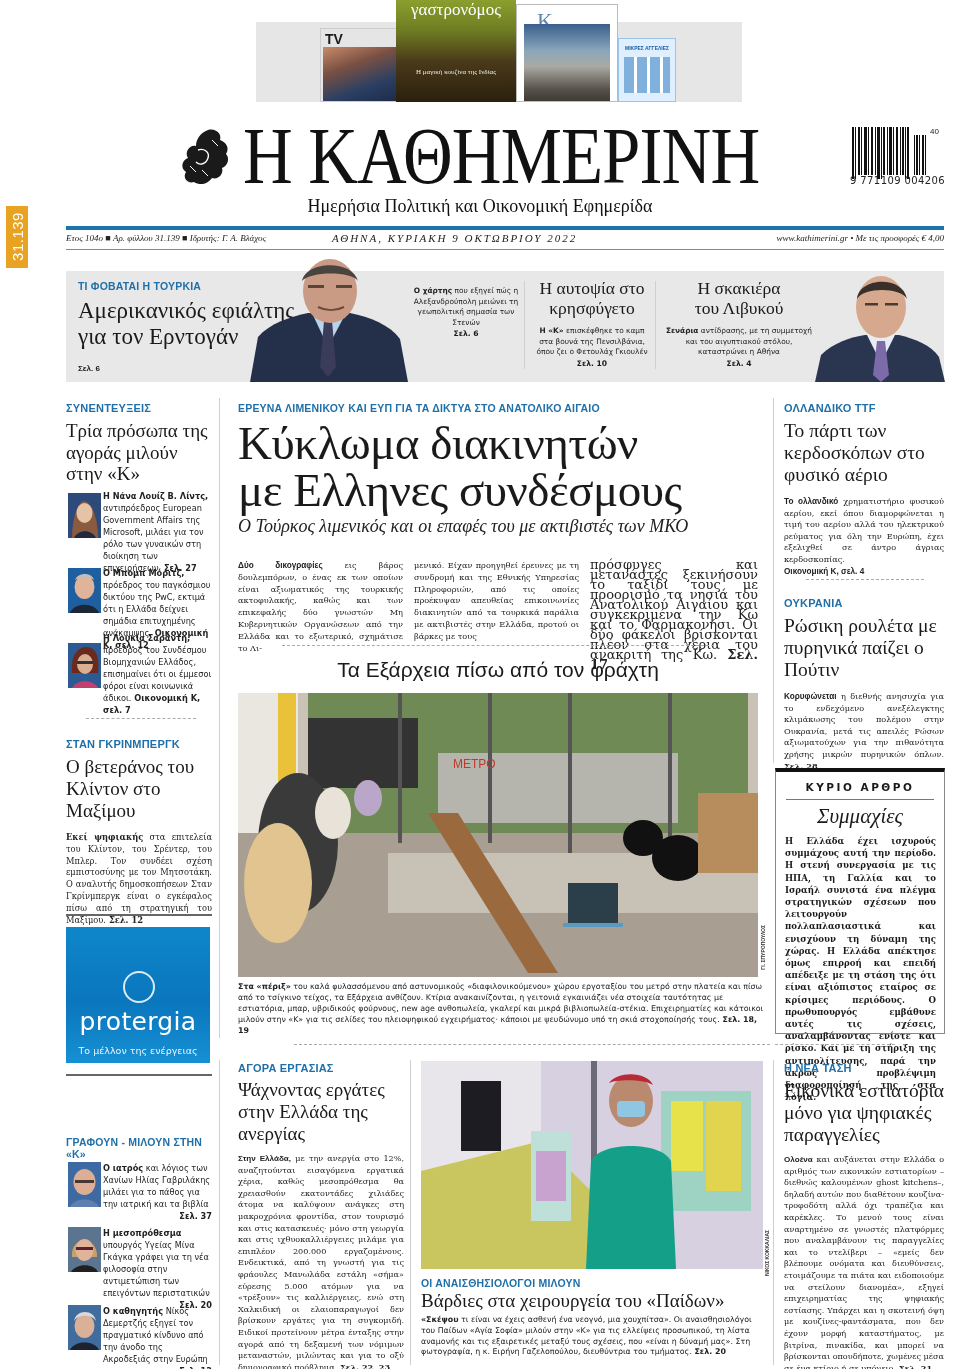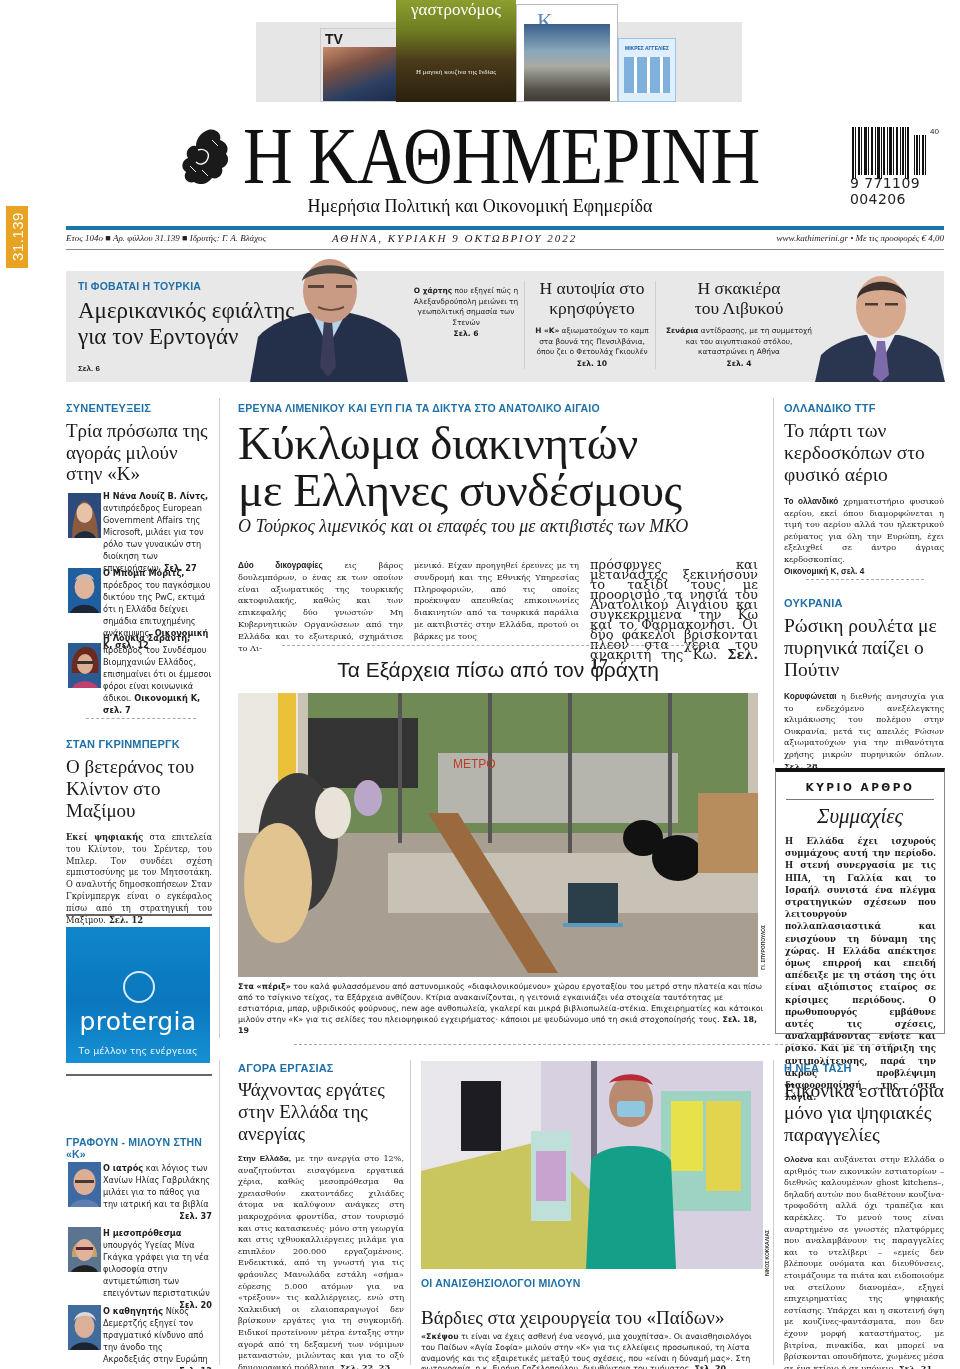--- a/index.html
+++ b/index.html
@@ -26,21 +26,21 @@
   .supp-k { left: 516px; top: 4px; width: 102px; height: 98px; background: #fff; border: 1px solid #bbb; }
   .supp-k .lbl { font-family: "Liberation Serif", serif; font-size: 22px; color: #5b84b0; position: absolute; left: 20px; top: 3px; }
   .supp-k .pic { position: absolute; left: 7px; top: 19px; right: 7px; bottom: 0; background: linear-gradient(180deg, #3a5f8c 0%, #8aa7bb 35%, #a9aaa2 55%, #56524b 85%, #3f3a33 100%); }
   .supp-mini { left: 618px; top: 38px; width: 58px; height: 64px; background: #dfefff; border: 1px solid #9cc4e6; }
   .supp-mini .lbl { font-size: 5px; color: #1b5da3; text-align: center; font-weight: bold; margin-top: 6px; }
 
   
   .logo-bird { left: 178px; top: 126px; width: 56px; height: 62px; }
   .masthead { left: 243px; top: 112px; width: 570px; height: 88px; font-family: "Liberation Serif", serif; font-size: 80px; letter-spacing: -1px; line-height: 88px; color: #111; transform: scaleX(0.86); transform-origin: left top; white-space: nowrap; }
   .barcode { left: 852px; top: 122px; width: 80px; height: 62px; }
-  .barcode-num { left: 850px; top: 175px; font-size: 14px; color: #222; font-family: "DejaVu Sans", sans-serif; letter-spacing: 0.4px; }
+  .barcode-num { left: 850px; top: 175px; font-size: 10px; color: #222; font-family: "DejaVu Sans", sans-serif; letter-spacing: 0.4px; }
   .barcode-issue { left: 930px; top: 127px; font-size: 8px; color: #222; }
   .tagline { left: 240px; top: 196px; width: 480px; text-align: center; font-family: "Liberation Serif", serif; font-size: 18px; color: #111; }
   .issue-badge { left: 6px; top: 206px; width: 22px; height: 62px; background: #e8a322; color: #fff; }
   .issue-badge span { display: block; transform: rotate(-90deg); transform-origin: center; position: absolute; left: -20px; top: 22px; width: 62px; text-align: center; font-size: 15px; font-weight: normal; letter-spacing: 0.5px; font-family: "Liberation Sans", sans-serif; }
   .blue-rule { left: 66px; top: 226px; width: 878px; height: 4px; background: #1a75ad; }
   .dateline-row { left: 66px; top: 233px; width: 878px; height: 14px; font-family: "Liberation Serif", serif; font-style: italic; font-size: 10px; color: #222; }
   .grey-rule { left: 66px; top: 249px; width: 878px; height: 1px; background: #888; }
 
   
   .teaser { left: 66px; top: 271px; width: 878px; height: 111px; background: #e8e8e8; }
@@ -162,21 +162,21 @@
 
 <div class="abs vline" style="left:524px;top:281px;height:88px;"></div>
 <div class="abs vline" style="left:655px;top:281px;height:88px;"></div>
 
 <div class="abs teaser-col" style="left:412px;top:278px;width:108px;">
   <div class="d"><span class="b">Ο χάρτης</span><span> που εξηγεί πώς η Αλεξανδρούπολη μειώνει τη γεωπολιτική σημασία των Στενών</span></div>
   <div class="p">Σελ. 6</div>
 </div>
 <div class="abs teaser-col" style="left:535px;top:278px;width:114px;">
   <div class="t">Η αυτοψία στο κρησφύγετο</div>
-  <div class="d"><span class="b">Η «Κ»</span><span> αξιωματούχων το καμπ στα βουνά της Πενσιλβάνια, όπου ζει ο Φετουλάχ Γκιουλέν</span></div>
+  <div class="d"><span class="b">Η «Κ»</span><span> επισκέφθηκε το καμπ στα βουνά της Πενσιλβάνια, όπου ζει ο Φετουλάχ Γκιουλέν</span></div>
   <div class="p">Σελ. 10</div>
 </div>
 <div class="abs teaser-col" style="left:664px;top:278px;width:150px;">
   <div class="t" style="padding:0 20px;">Η σκακιέρα του Λιβυκού</div>
   <div class="d"><span class="b">Σενάρια</span><span> αντίδρασης, με τη συμμετοχή και του αιγυπτιακού στόλου, καταστρώνει η Αθήνα</span></div>
   <div class="p">Σελ. 4</div>
 </div>
 <svg class="abs mitsotakis" viewBox="0 0 130 111">
   <path d="M0 111 L6 84 C18 72 36 66 50 64 L84 64 C100 68 116 74 124 86 L130 111 Z" fill="#2a3550"></path>
   <path d="M52 64 L66 92 L80 64 Z" fill="#e8ecf2"></path>
@@ -343,21 +343,21 @@
   <rect x="285" y="40" width="35" height="90" fill="#e3d44f"></rect>
   <rect x="170" y="0" width="6" height="170" fill="#6a6a7a"></rect>
   <ellipse cx="210" cy="40" rx="22" ry="26" fill="#b98a70"></ellipse>
   <rect x="196" y="40" width="28" height="16" fill="#8fc7e2" rx="4"></rect>
   <path d="M188 22 C196 10 226 10 232 24 C224 18 196 18 188 22Z" fill="#b82a36"></path>
   <path d="M165 208 L170 100 C180 80 240 80 250 100 L255 208 Z" fill="#14a088"></path>
 </svg>
 <div class="abs credit" style="left:764px;top:1230px;">ΝΙΚΟΣ ΚΟΚΚΑΛΙΑΣ</div>
 <div class="abs" style="left:421px;top:1277px;width:345px;">
   <div class="kicker" style="font-size:10.5px;">ΟΙ ΑΝΑΙΣΘΗΣΙΟΛΟΓΟΙ ΜΙΛΟΥΝ</div>
-  <div class="head" style="font-size:19px;line-height:22px;margin-top:18px;">Βάρδιες στα χειρουργεία του «Παίδων»</div>
+  <div class="head" style="font-size:19px;line-height:22px;margin-top:1px;">Βάρδιες στα χειρουργεία του «Παίδων»</div>
   <div class="body-sans" style="margin-top:3px;font-size:7.9px;line-height:10.8px;"><span class="b">«Σκέψου</span><span> τι είναι να έχεις ασθενή ένα νεογνό, μια χουχπίτσα». Οι αναισθησιολόγοι του Παίδων «Αγία Σοφία» μιλούν στην «Κ» για τις ελλείψεις προσωπικού, τη λίστα αναμονής και τις εξαιρετικές μεταξύ τους σχέσεις, που «είναι η δύναμή μας». Στη φωτογραφία, η κ. Ειρήνη Γαζελοπούλου, διευθύντρια του τμήματος.</span><span class="b"> Σελ. 20</span></div>
 </div>
 
 <div class="abs" style="left:784px;top:402px;width:160px;">
   <div class="kicker">ΟΛΛΑΝΔΙΚΟ TTF</div>
   <div class="head" style="font-size:19.5px;line-height:22px;margin-top:6px;">Το πάρτι των κερδοσκόπων στο φυσικό αέριο</div>
   <div class="body-txt" style="margin-top:10px;font-size:8.2px;line-height:11.6px;"><span class="b sans">Το ολλανδικό</span><span> χρηματιστήριο φυσικού αερίου, εκεί όπου διαμορφώνεται η τιμή του αερίου αλλά του ηλεκτρικού ρεύματος για όλη την Ευρώπη, έχει εξελιχθεί σε άντρο άγριας κερδοσκοπίας.</span><div class="b sans">Οικονομική Κ, σελ. 4</div></div>
 </div>
 <div class="abs dash" style="left:806px;top:579px;width:118px;"></div>
 <div class="abs" style="left:784px;top:597px;width:160px;">

